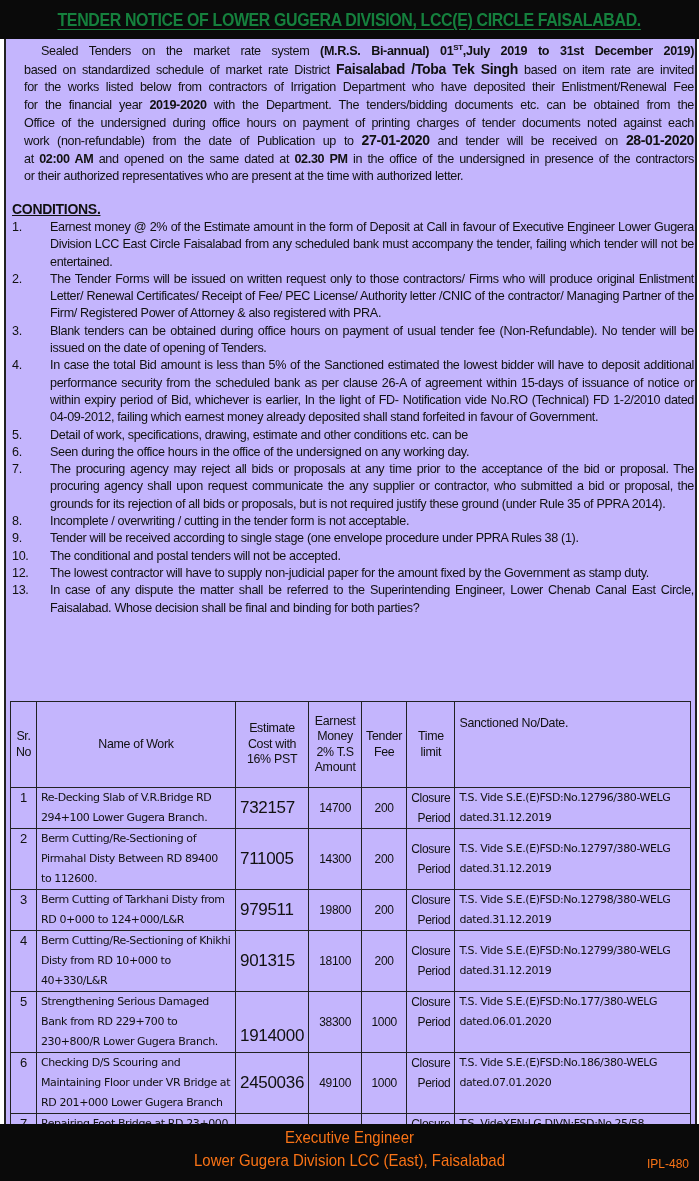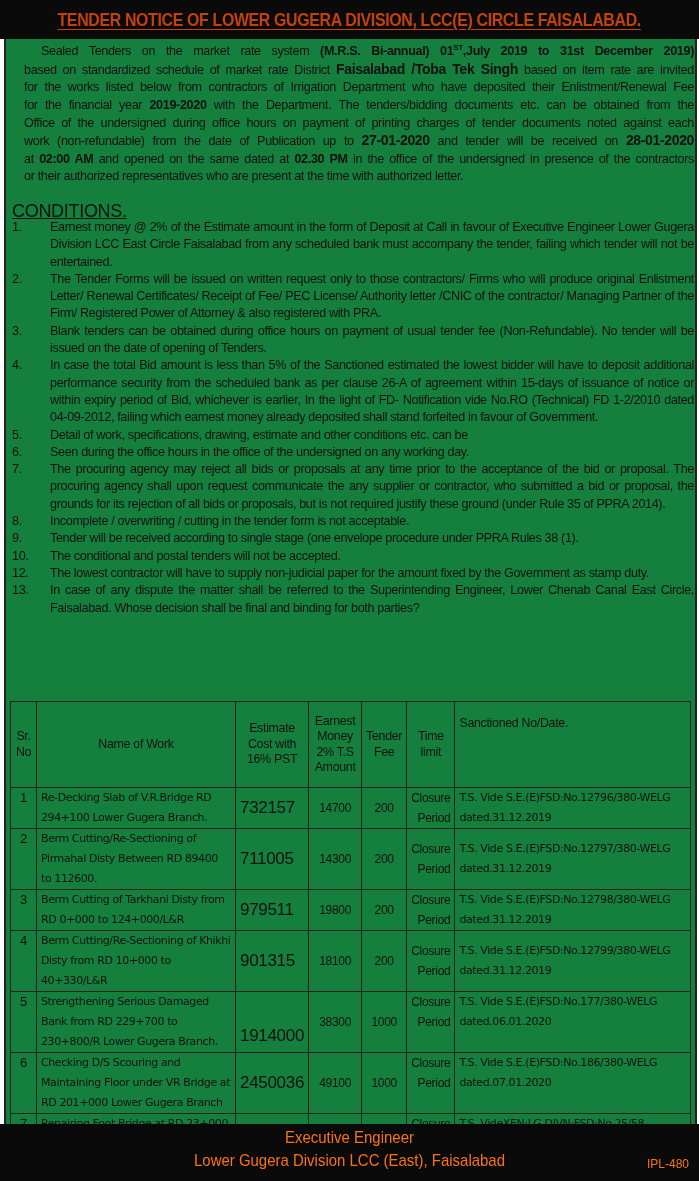--- a/index.html
+++ b/index.html
@@ -1,26 +1,26 @@
 <!DOCTYPE html>
 <html><head>
 <meta charset="utf-8">
 <style>
   html, body { margin: 0; padding: 0; background: #ffffff; }
   body { width: 699px; height: 1181px; position: relative; overflow: hidden; font-family: "Liberation Sans Narrow", "Liberation Sans", sans-serif; color: #111; }
-  .title-bar { position: absolute; left: 0; top: 0; width: 699px; height: 39px; background: #0a0a0a; color: #c2410c; text-align: center; }
+  .title-bar { position: absolute; left: 0; top: 0; width: 699px; height: 39px; background: #0a0a0a; color: #15803d; text-align: center; }
   .title-bar span { display: inline-block; font-family: "Liberation Sans", sans-serif; font-weight: bold; font-size: 18.5px; line-height: 39px; letter-spacing: -0.4px; text-decoration: underline; text-underline-offset: 3px; transform: scaleX(0.86); transform-origin: center; white-space: nowrap; }
-  .frame { position: absolute; left: 4px; top: 39px; width: 689px; height: 1085px; border: 1px solid #222; border-top: none; border-left: 2px solid #222; border-right: 2px solid #222; background: #15803d; }
+  .frame { position: absolute; left: 4px; top: 39px; width: 689px; height: 1085px; border: 1px solid #222; border-top: none; border-left: 2px solid #222; border-right: 2px solid #222; background: #c4b5fd; }
   .intro { position: absolute; left: 6px; top: 0; width: 682px; font-size: 12.6px; line-height: 17.6px; text-align: justify; letter-spacing: -0.35px; }
   .intro .line { white-space: nowrap; display: block; text-align: justify; text-align-last: justify; padding-left: 12px; }
   .intro .line.last { text-align-last: left; }
   .intro .first { padding-left: 29px; }
   .b { font-weight: bold; }
   .big { font-size: 14px; }
-  .cond-head { position: absolute; left: 6px; top: 162px; font-size: 18px; text-decoration: underline; letter-spacing: -0.3px; }
+  .cond-head { position: absolute; left: 6px; top: 162px; font-size: 14px; text-decoration: underline; letter-spacing: -0.3px; font-weight: bold; }
   .conditions { position: absolute; left: 6px; top: 180px; width: 682px; font-size: 12.6px; line-height: 17.3px; letter-spacing: -0.35px; }
   .cond { display: flex; }
   .cond .num { width: 38px; flex: 0 0 38px; }
   .cond .txt { flex: 1; text-align: justify; }
   table.works { position: absolute; left: 4px; top: 662px; width: 681px; border-collapse: collapse; font-size: 12.4px; letter-spacing: -0.3px; }
   table.works th, table.works td { border: 1px solid #222; padding: 0 4px; vertical-align: middle; }
   table.works th { font-weight: normal; text-align: center; line-height: 15.5px; height: 71px; }
   table.works th.sanc { text-align: left; vertical-align: top; padding-top: 14px; }
   table.works td { line-height: 20px; }
   td.c-sr { width: 17px; text-align: center; vertical-align: top !important; font-size: 13px; }

